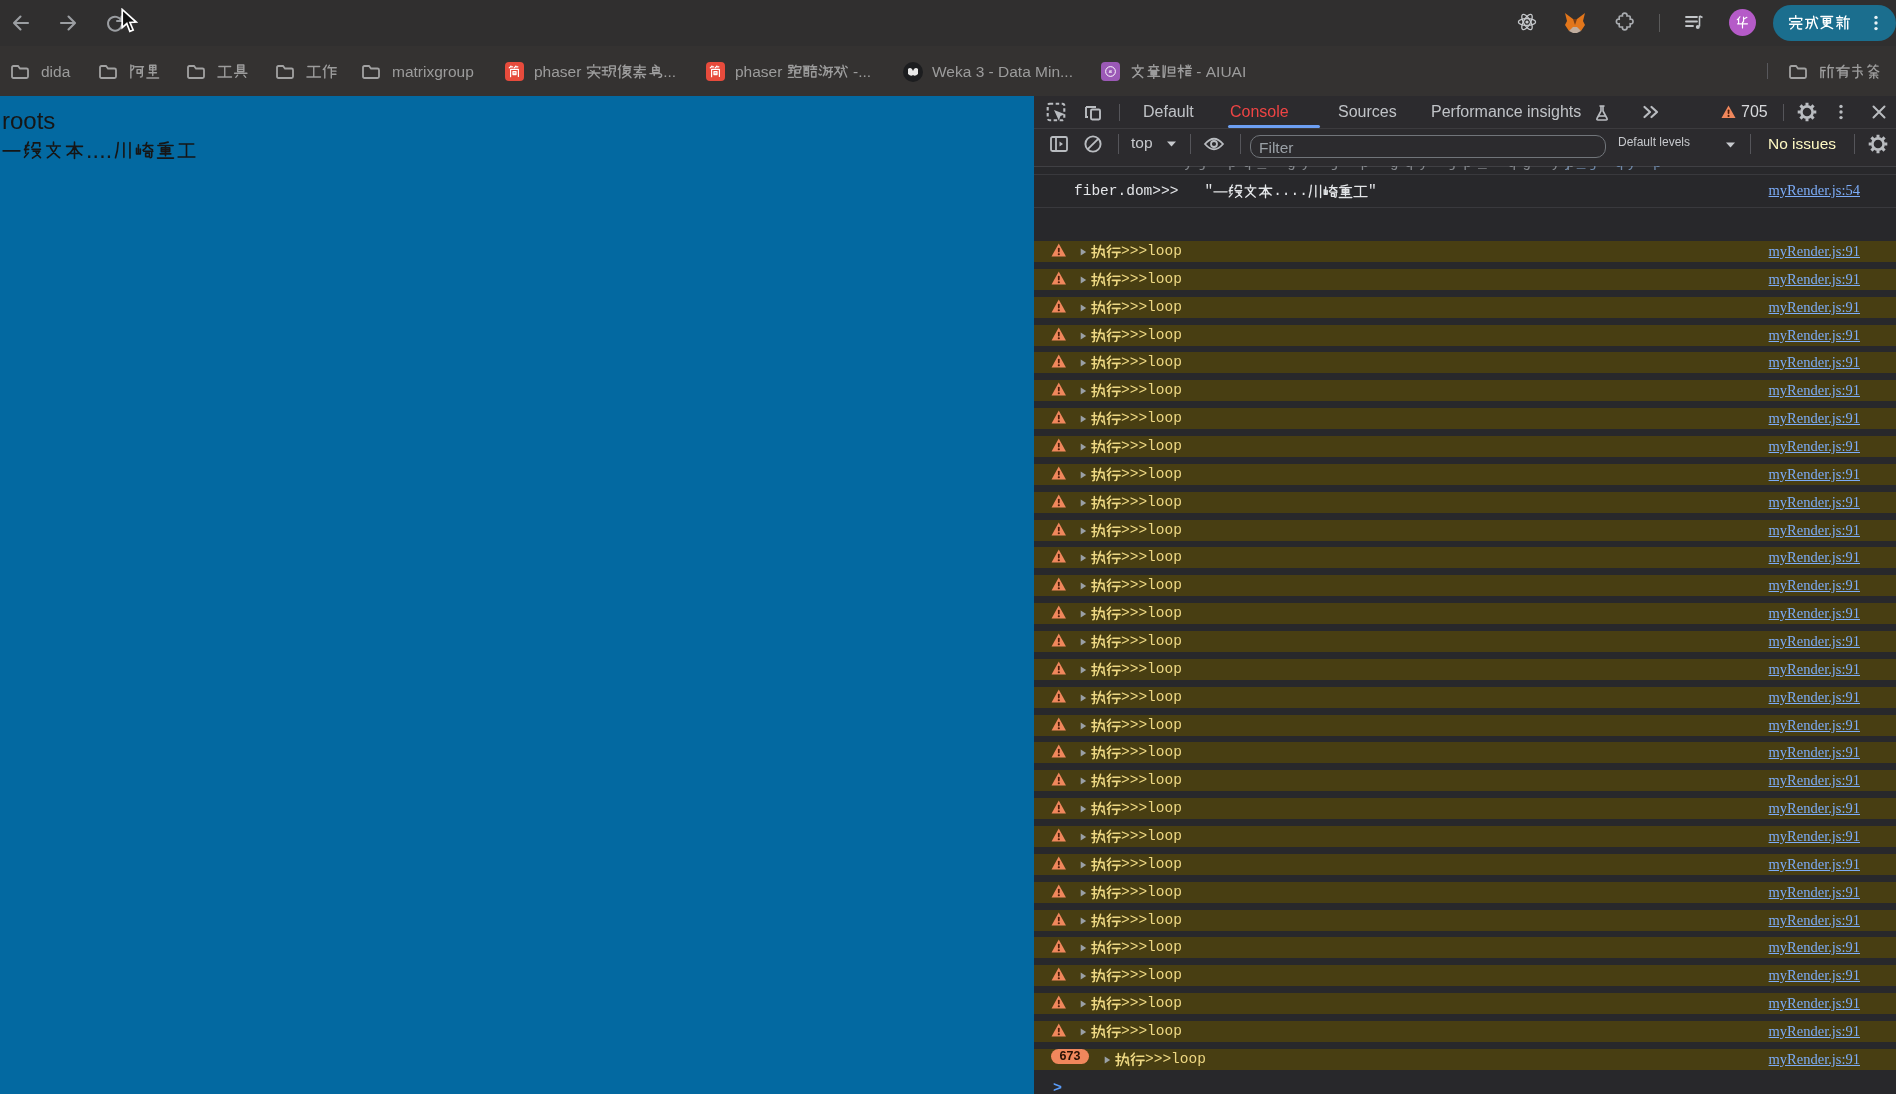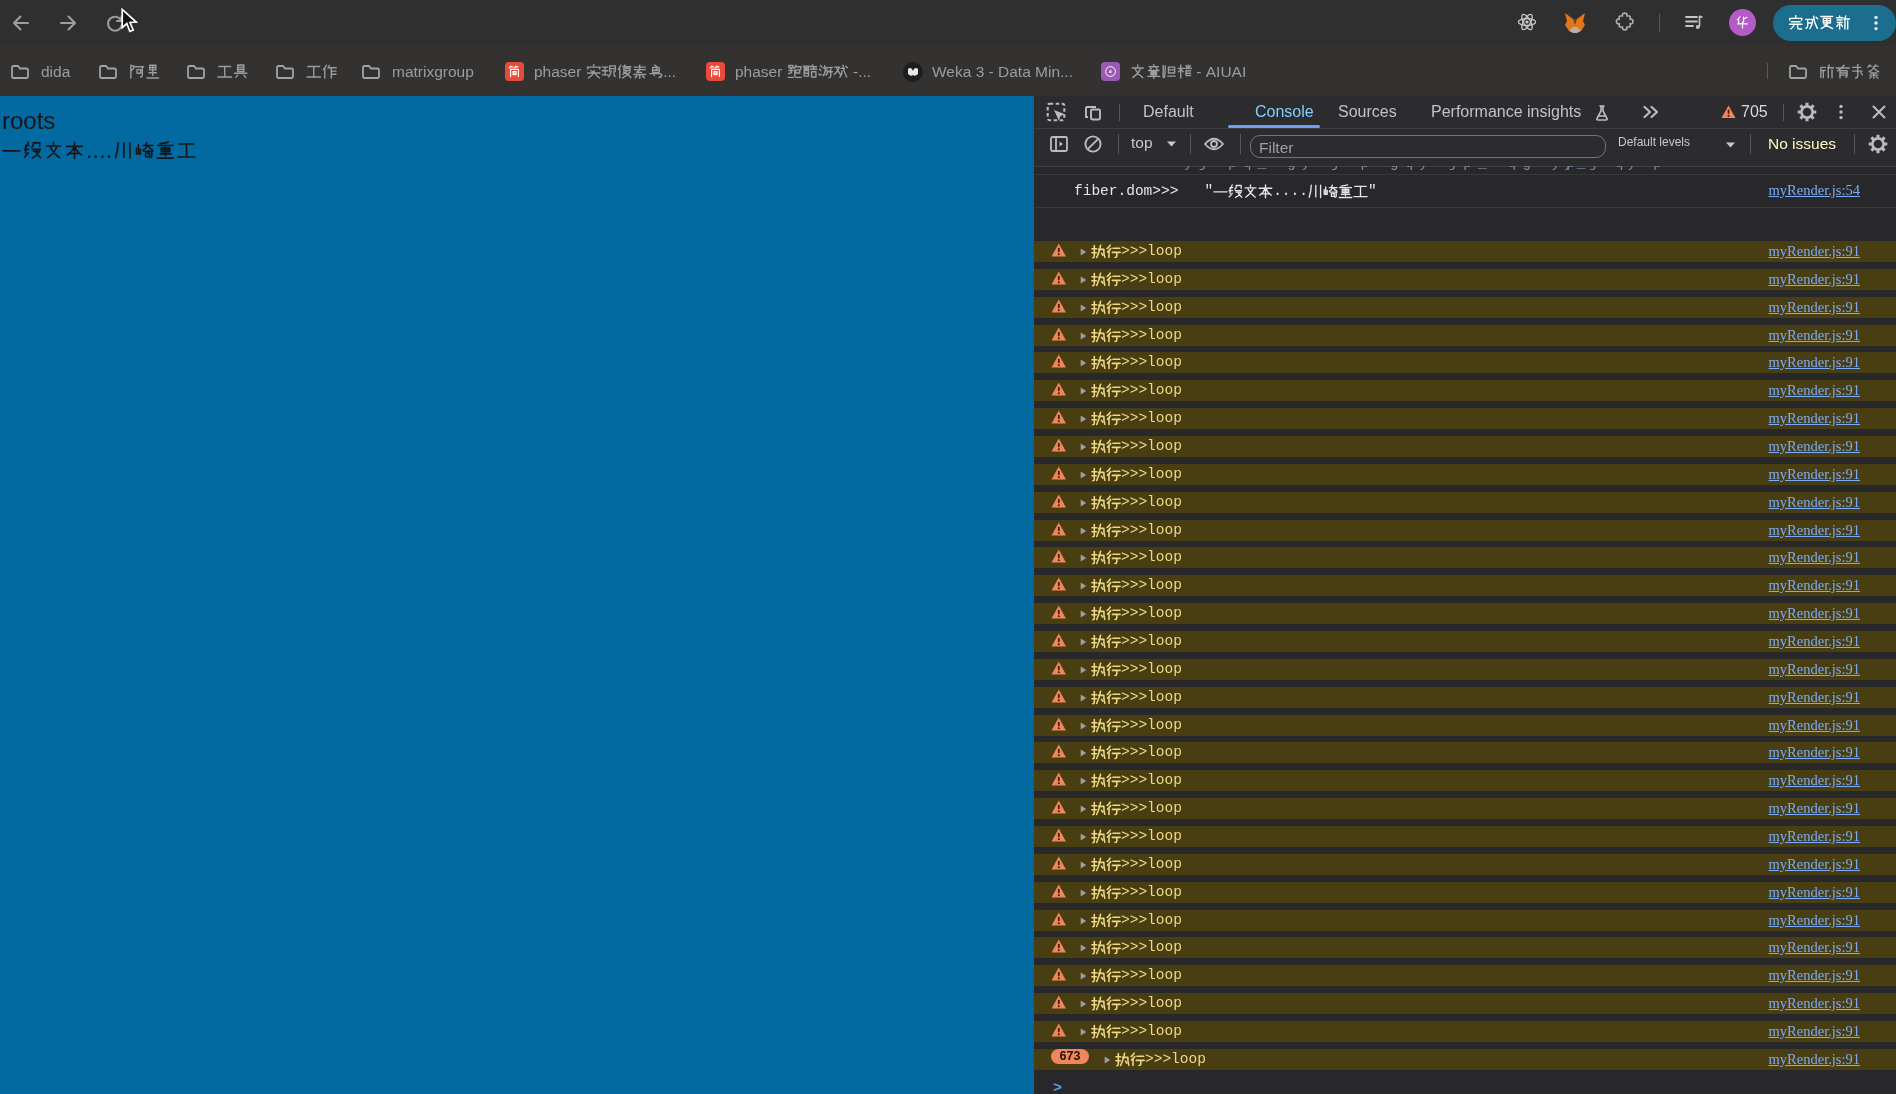--- a/index.html
+++ b/index.html
@@ -500,21 +500,21 @@
 <div class="abs" id="dt">
   <div id="dtTabs">
     <svg class="dico" style="left:12px;top:6px" width="20" height="20">
           <use href="#i-inspect"></use>
         </svg>
     <svg class="dico" style="left:48px;top:7px" width="22" height="18">
           <use href="#i-device"></use>
         </svg>
     <div class="vsep" style="left:85px;top:8px;height:17px"></div>
     <span class="dtab" style="left:109px">Default</span>
-    <span class="dtab" style="left:221px;color:#7dd3fc">Console</span>
+    <span class="dtab" style="left:196px;color:#ef4444">Console</span>
     <div class="abs" style="left:194px;top:29px;width:92px;height:3px;background:#6d9ff2;border-radius:2px"></div>
     <span class="dtab" style="left:304px">Sources</span>
     <span class="dtab" style="left:397px">Performance insights</span>
     <svg class="dico" style="left:560px;top:8px" width="16" height="18">
           <use href="#i-flask"></use>
         </svg>
     <svg class="dico" style="left:608px;top:9px" width="18" height="14">
           <use href="#i-chev2"></use>
         </svg>
     <svg class="dico" style="left:686px;top:8px" width="17" height="16" viewBox="0 0 16 16">

